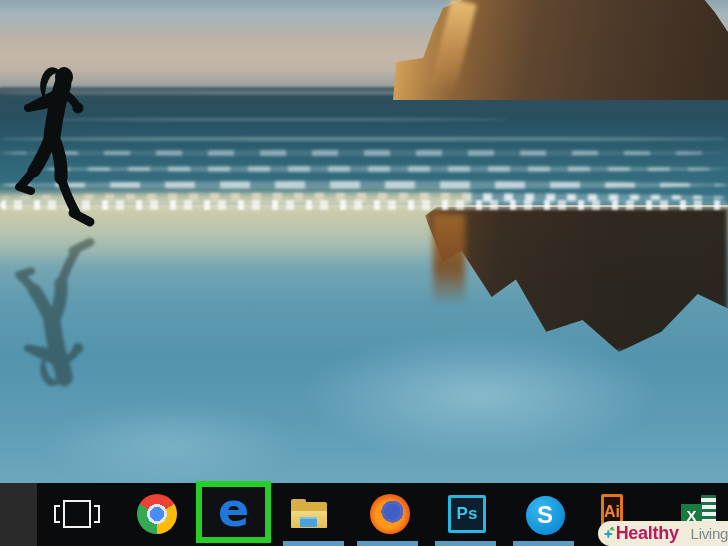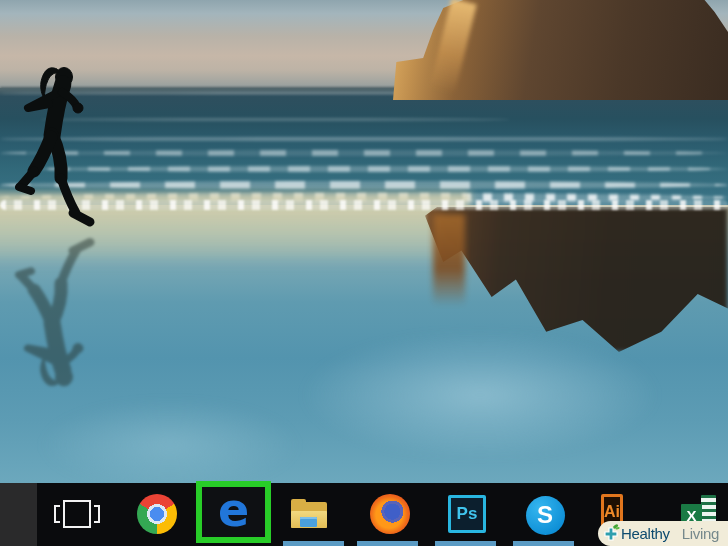--- a/index.html
+++ b/index.html
@@ -119,21 +119,21 @@
   
   .excel-icon{position:relative;width:35px;height:31px;}
   .excel-sheet{position:absolute;right:0;top:0;width:15px;height:31px;background:#eef5f0;
     background-image:repeating-linear-gradient(180deg,#1e7145 0 3px,#eef5f0 3px 7px);border-radius:1px;}
   .excel-x{position:absolute;left:0;bottom:0;width:21px;height:22px;background:#1a7a44;border-radius:1px;
     color:#fff;font-weight:700;font-size:15px;display:flex;align-items:center;justify-content:center;}
 
   
   .watermark{position:absolute;right:0;bottom:0;height:25px;width:130px;background:#f1ecd9;
     border-radius:13px 0 0 13px;display:flex;align-items:center;padding-left:3px;box-sizing:border-box;}
-  .wm-bold{color:#0c4a6e;font-weight:400;font-size:15px;letter-spacing:-.3px;}
+  .wm-bold{color:#be185d;font-weight:700;font-size:18px;letter-spacing:-.3px;}
   .wm-light{color:#76898c;font-weight:400;font-size:15px;letter-spacing:-.3px;margin-left:12px;}
 </style>
 </head>
 <body>
 
 <div id="screen">
 
   <div id="wallpaper">
     <div class="sky"></div>
     <div class="horizon-line"></div>

